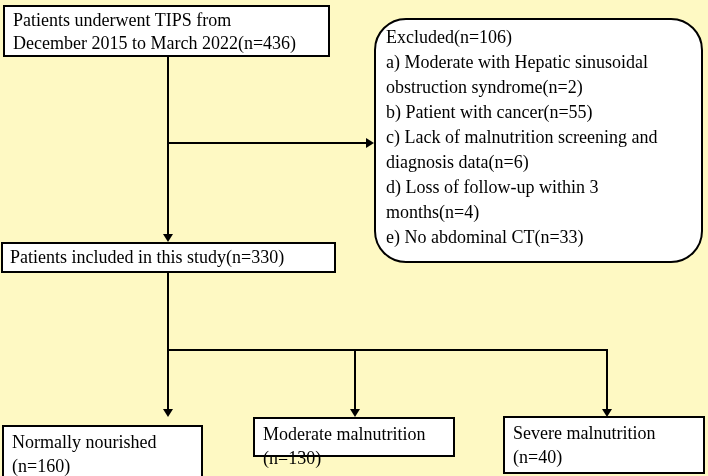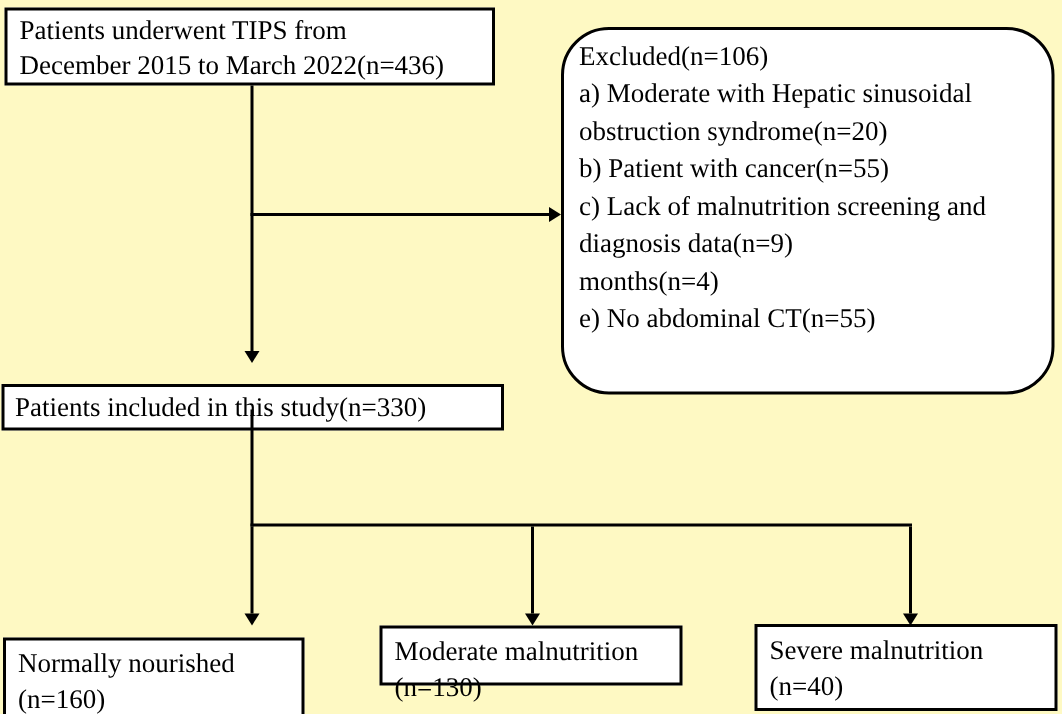--- a/index.html
+++ b/index.html
@@ -58,29 +58,30 @@
 <div class="canvas">
 
   <div class="fbox pad-a" style="left:3px; top:5px; width:327px; height:52px;">
     <div class="txt">Patients underwent TIPS from</div>
     <div class="txt">December 2015 to March 2022(n=436)</div>
   </div>
 
   <div class="fbox pad-b" style="left:374px; top:18px; width:329px; height:245px;">
     <div class="txt">Excluded(n=106)</div>
     <div class="txt">a) Moderate with Hepatic sinusoidal</div>
-    <div class="txt">obstruction syndrome(n=20)</div>
+    <div class="txt">obstruction syndrome(n=2)</div>
     <div class="txt">b) Patient with cancer(n=55)</div>
     <div class="txt">c) Lack of malnutrition screening and</div>
-    <div class="txt">diagnosis data(n=9)</div>
+    <div class="txt">diagnosis data(n=6)</div>
+    <div class="txt">d) Loss of follow-up within 3</div>
     <div class="txt">months(n=4)</div>
-    <div class="txt">e) No abdominal CT(n=55)</div>
+    <div class="txt">e) No abdominal CT(n=33)</div>
   </div>
 
-  <div class="fbox pad-c" style="left:1px; top:242px; width:335px; height:31px;margin-top:14px;">
+  <div class="fbox pad-c" style="left:1px; top:242px; width:335px; height:31px;">
     <div class="txt">Patients included in this study(n=330)</div>
   </div>
 
   <div class="fbox pad-d" style="left:2px; top:425px; width:201px; height:55px;">
     <div class="txt">Normally nourished</div>
     <div class="txt">(n=160)</div>
   </div>
 
   <div class="fbox pad-d" style="left:253px; top:417px; width:202px; height:40px;">
     <div class="txt">Moderate malnutrition</div>

